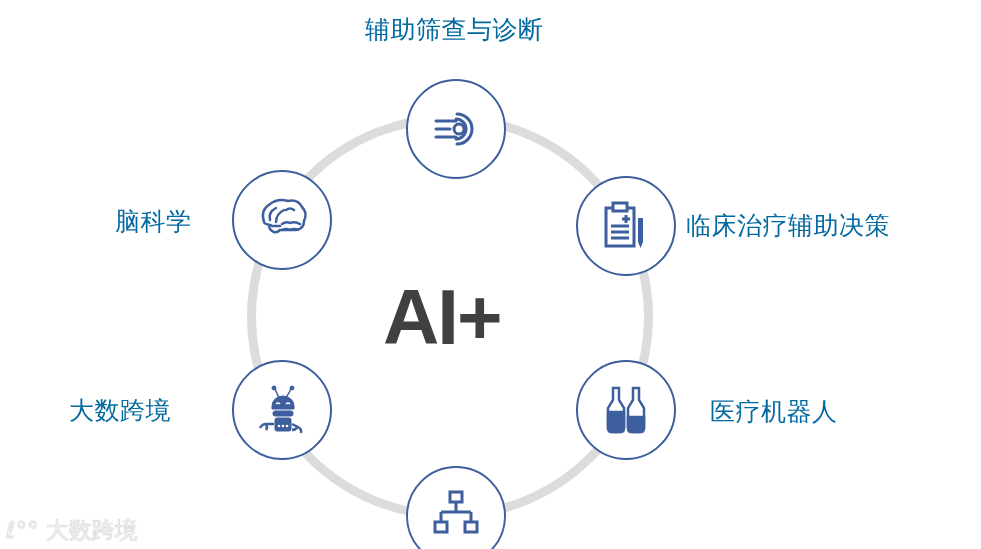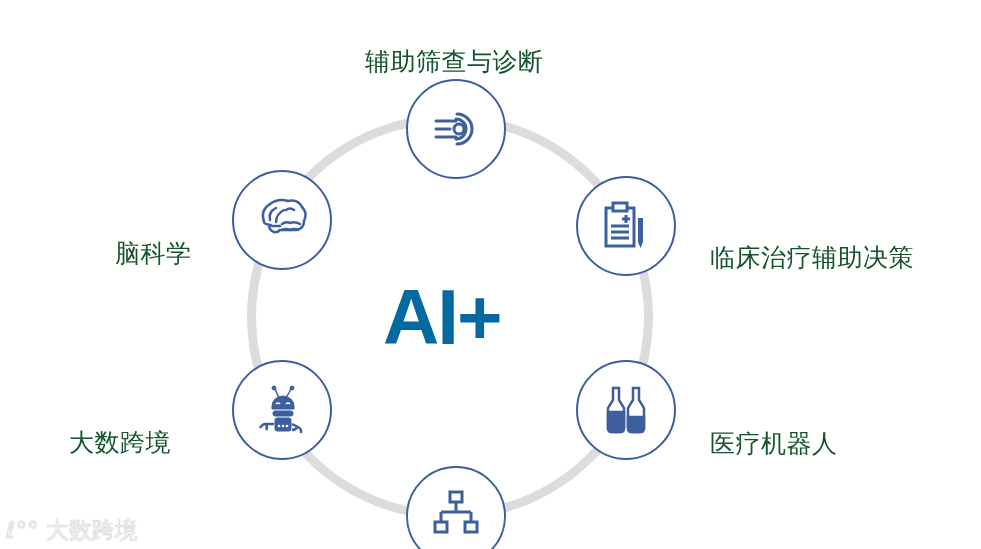--- a/index.html
+++ b/index.html
@@ -1,21 +1,21 @@
 <!DOCTYPE html>
 <html><head>
 <meta charset="utf-8">
 <style>
   html,body{margin:0;padding:0;background:#ffffff;}
   body{width:981px;height:549px;position:relative;overflow:hidden;font-family:"DejaVu Sans","Liberation Sans",sans-serif;}
   .ring{position:absolute;left:247px;top:114px;width:406px;height:406px;border-radius:50%;border:9px solid #dcdcdc;box-sizing:border-box;}
   .node{position:absolute;width:100px;height:100px;border-radius:50%;background:#fff;border:2.5px solid #3d5f9e;box-sizing:border-box;display:flex;align-items:center;justify-content:center;}
   .node svg{width:60px;height:60px;}
-  .label{position:absolute;font-size:25px;color:#14532d;white-space:nowrap;letter-spacing:0.5px;margin-top:32px;}
-  .center{position:absolute;left:383px;top:277px;font-family:"Liberation Sans","DejaVu Sans",sans-serif;font-weight:bold;font-size:78px;color:#0369a1;letter-spacing:-2px;line-height:80px;}
+  .label{position:absolute;font-size:25px;color:#0369a1;white-space:nowrap;letter-spacing:0.5px;}
+  .center{position:absolute;left:383px;top:277px;font-family:"Liberation Sans","DejaVu Sans",sans-serif;font-weight:bold;font-size:78px;color:#404040;letter-spacing:-2px;line-height:80px;}
   .wm{position:absolute;left:6px;top:515px;font-size:23px;color:#f0f0f0;text-shadow:0 0 1px #bbb,0 0 1px #bbb;}
 </style>
 </head>
 <body>
 
 <div class="ring"></div>
 
 <div class="center">AI+</div>
 
 <div class="node" style="left:406px;top:79px;">
@@ -33,21 +33,21 @@
 <div class="node" style="left:576px;top:176px;">
   <svg viewBox="0 0 60 60" fill="none" stroke="#3d5f9e" stroke-width="3">
     <rect x="10" y="12" width="28" height="38"></rect>
     <rect x="17" y="7" width="14" height="8" fill="#fff"></rect>
     <path d="M30 19 v8 M26 23 h8"></path>
     <path d="M15 30 h18 M15 36 h18 M15 42 h18"></path>
     <rect x="42" y="22" width="5" height="24" fill="#3d5f9e" stroke="none"></rect>
     <path d="M42 46 L44.5 52 L47 46" fill="#3d5f9e" stroke="none"></path>
   </svg>
 </div>
-<div class="label" style="left:710px;top:209px;">临床治疗辅助决策</div>
+<div class="label" style="left:686px;top:209px;">临床治疗辅助决策</div>
 
 <div class="node" style="left:576px;top:360px;">
   <svg viewBox="0 0 60 60" stroke="#3d5f9e" stroke-width="2.5">
     <path d="M17 8 h6 v12 l5 8 v20 q0 4 -4 4 h-8 q-4 0 -4 -4 v-20 l5 -8z" fill="#fff"></path>
     <path d="M12 32 h16 v16 q0 4 -4 4 h-8 q-4 0 -4 -4z" fill="#3d5f9e"></path>
     <path d="M37 8 h6 v12 l5 8 v20 q0 4 -4 4 h-8 q-4 0 -4 -4 v-20 l5 -8z" fill="#fff"></path>
     <path d="M32 37 h16 v11 q0 4 -4 4 h-8 q-4 0 -4 -4z" fill="#3d5f9e"></path>
   </svg>
 </div>
 <div class="label" style="left:710px;top:395px;">医疗机器人</div>

